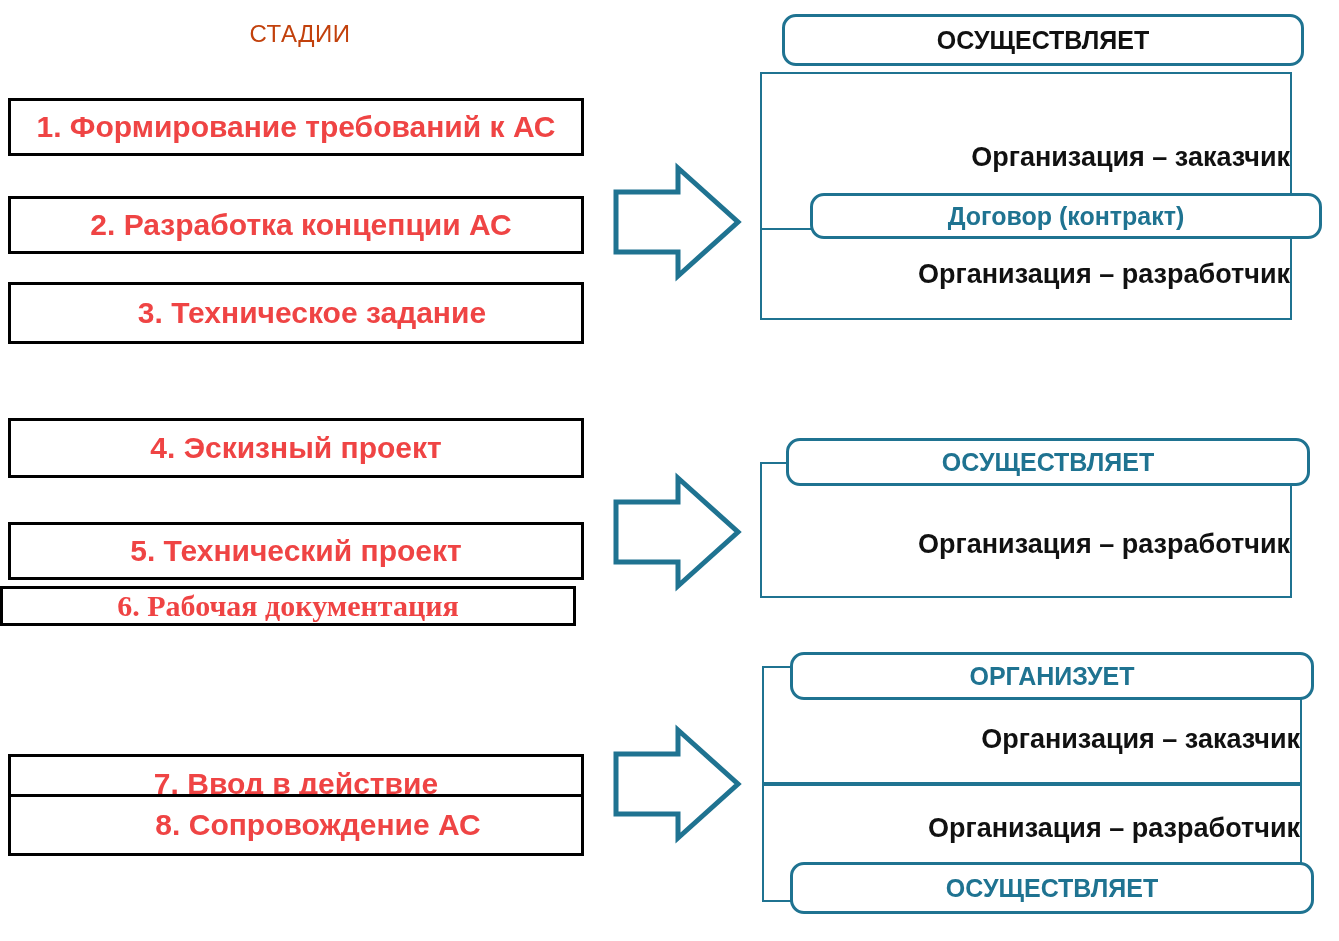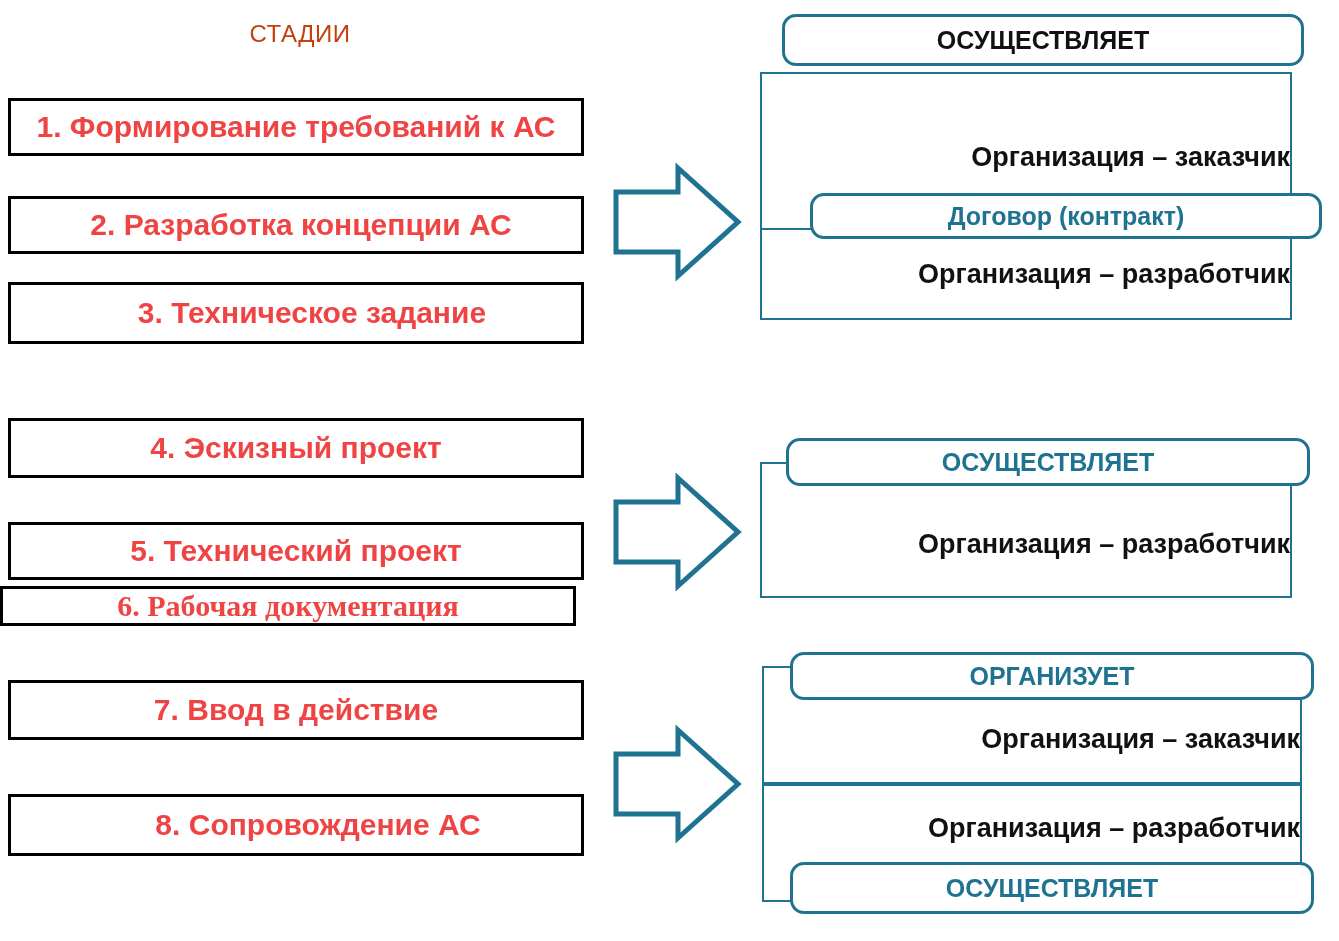--- a/index.html
+++ b/index.html
@@ -106,21 +106,21 @@
   </div>
 
   <div class="stage-box" style="left:8px; top:502px; width:576px; height:58px;margin-top:20px;">
     <span>5. Технический проект</span>
   </div>
 
   <div class="stage-box" style="left:0; top:586px; width:576px; height:40px;font-family:Liberation Serif, serif;">
     <span>6. Рабочая документация</span>
   </div>
 
-  <div class="stage-box" style="left:8px; top:680px; width:576px; height:60px;">
+  <div class="stage-box" style="left:8px; top:754px; width:576px; height:60px;">
     <span>7. Ввод в действие</span>
   </div>
 
   <div class="stage-box" style="left:8px; top:794px; width:576px; height:62px;padding-left:44px;">
     <span>8. Сопровождение АС</span>
   </div>
 
   <svg class="arrow" style="left:612px; top:162px;" width="130" height="120" viewBox="0 0 130 120">
     <polygon points="4,30 66,30 66,6 126,60 66,114 66,90 4,90" fill="#ffffff" stroke="#1f7391" stroke-width="5" stroke-linejoin="miter"></polygon>
   </svg>

